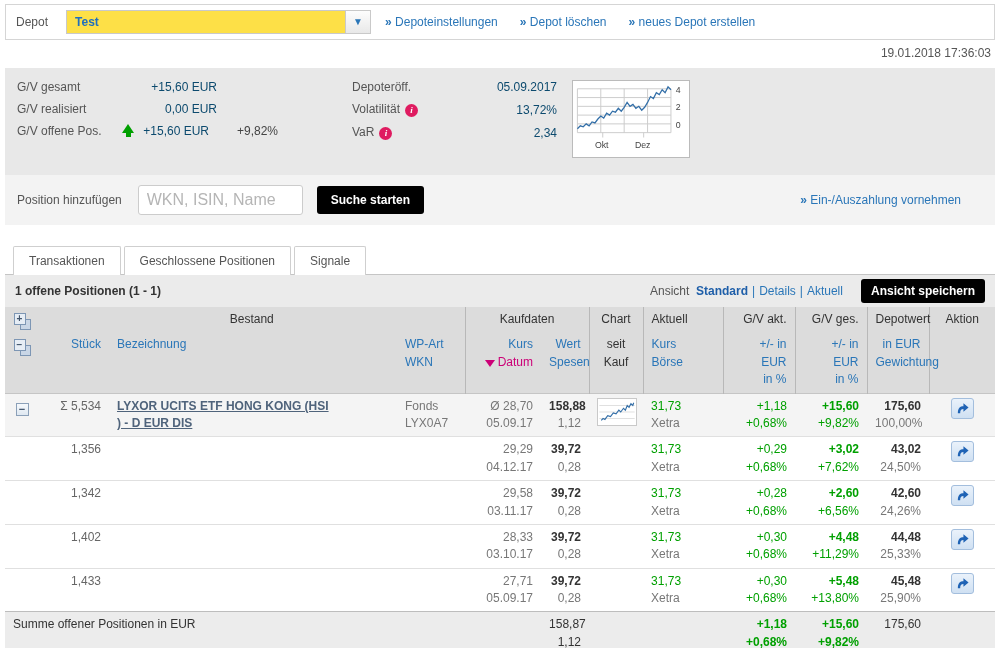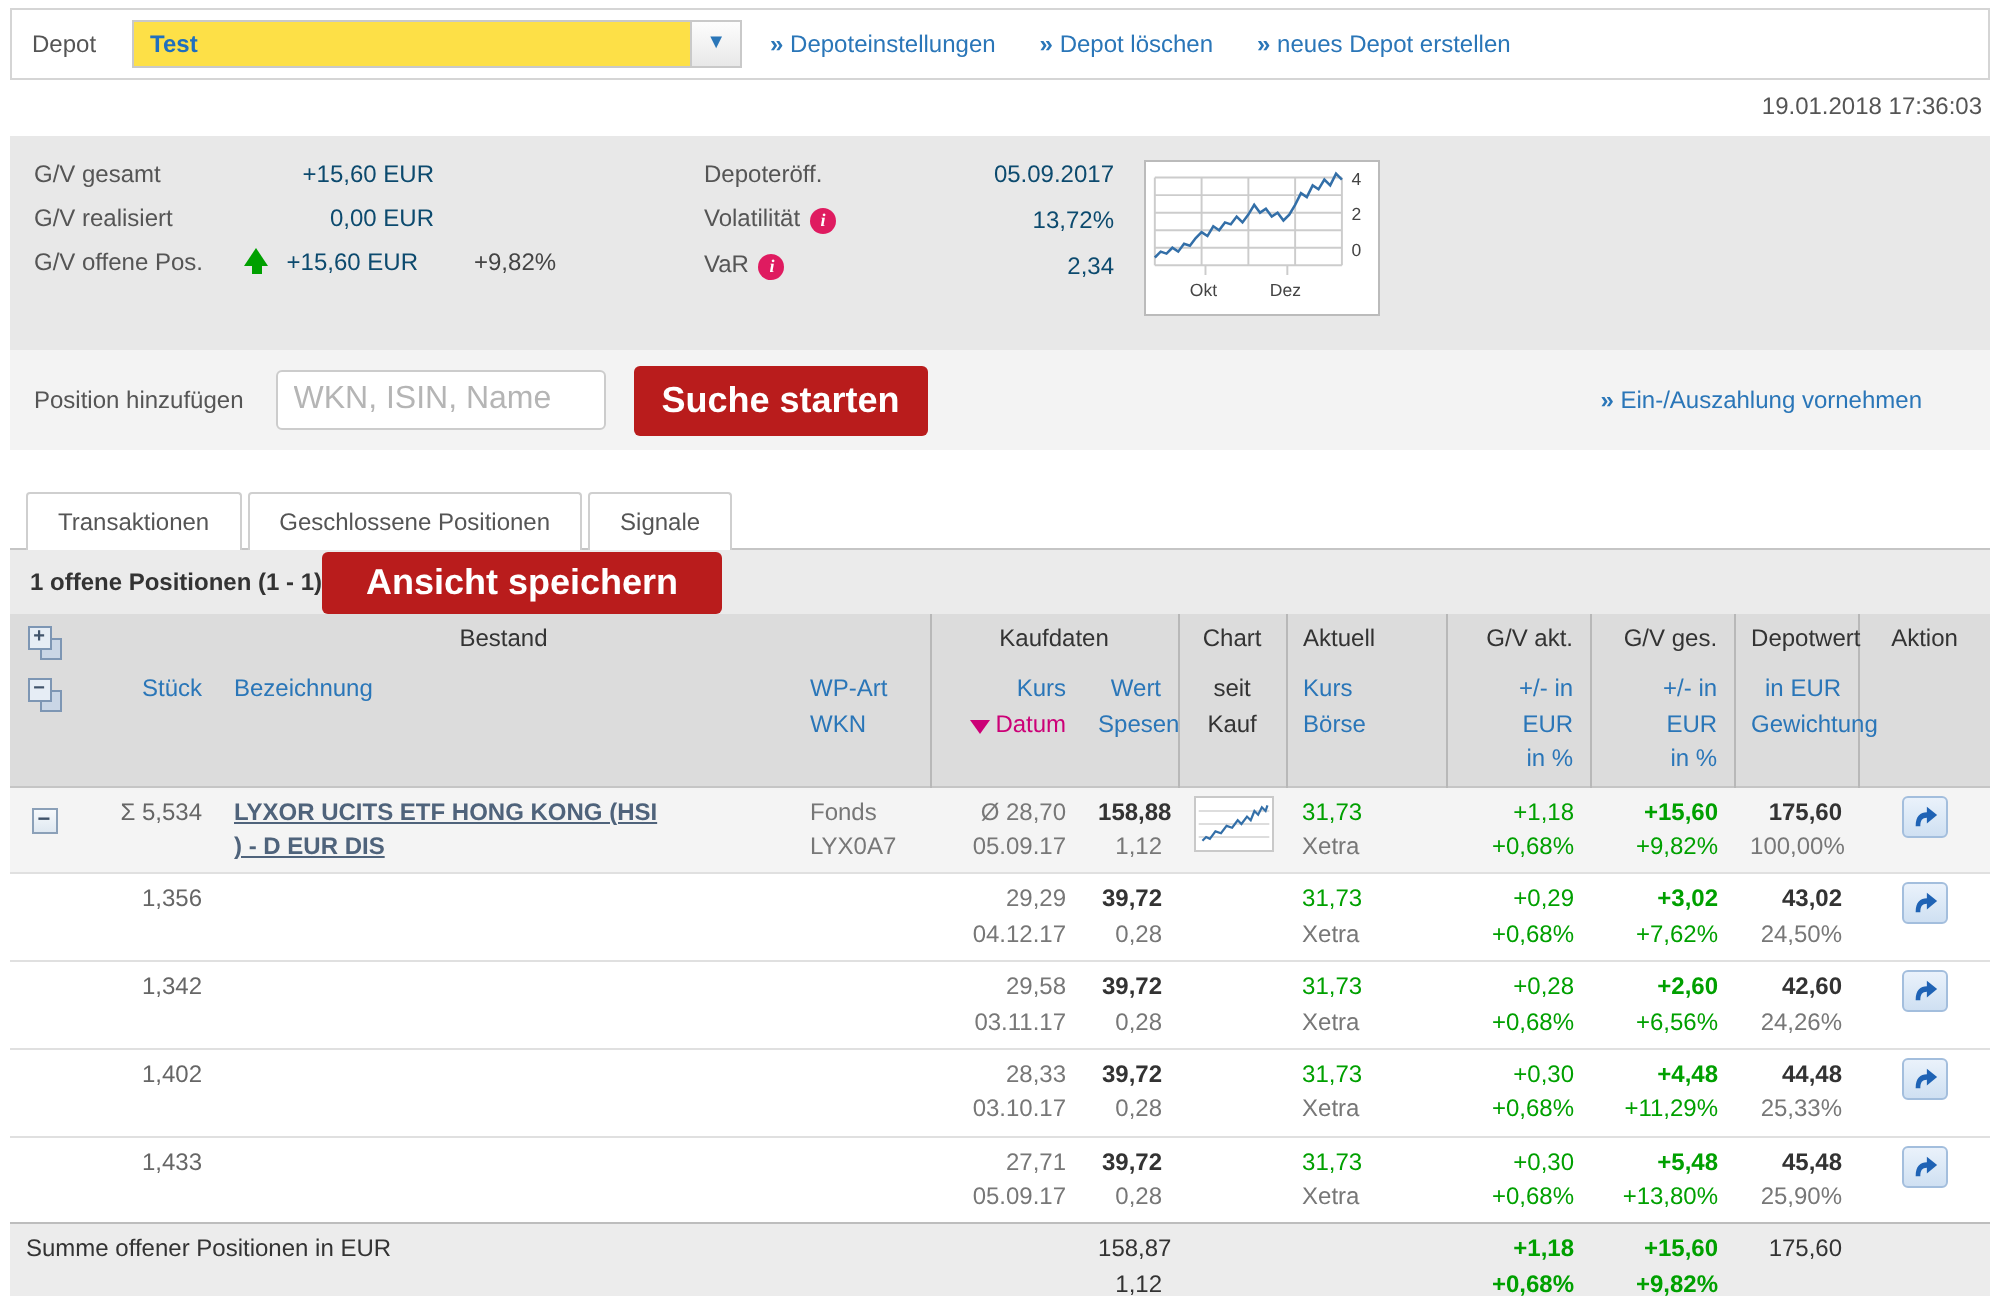--- a/index.html
+++ b/index.html
@@ -30,37 +30,37 @@
   .up-arrow { display:inline-block; width:0; height:0; border-left:6px solid transparent; border-right:6px solid transparent; border-bottom:9px solid #00A000; position:relative; margin-right:3px; top:-3px; }
   .up-arrow::after { content:""; position:absolute; left:-2.5px; top:8px; width:5px; height:5px; background:#00A000; }
   .info-icon { display:inline-block; width:13px; height:13px; border-radius:50%; background:#df1b60; color:#fff; font-weight:bold; font-size:9px; line-height:13px; text-align:center; margin-left:5px; cursor:pointer; font-family:"Liberation Serif", serif; font-style:italic; }
   .mini-chart { background:#fff; border:1px solid #bbb; }
 
   
   .search-panel { background:#f3f3f3; padding:9px 12px; display:flex; align-items:center; height:50px; }
   .search-label { margin-right:16px; color:#555; }
   .search-input { width:165px; height:30px; border:1px solid #ccc; border-radius:3px; padding:0 8px; font-size:16px; color:#444; background:#fff; margin-right:14px; font-family:"Liberation Sans",sans-serif; }
   .search-input::placeholder { color:#b5b5b5; }
-  .btn-magenta { background:#b91c1c; color:#fff; border:none; border-radius:3px; font-weight:bold; font-size:18px; padding:7px 14px; cursor:pointer; font-family:"Liberation Sans",sans-serif; }
+  .btn-magenta { background:#000000; color:#fff; border:none; border-radius:3px; font-weight:bold; font-size:12px; padding:7px 14px; cursor:pointer; font-family:"Liberation Sans",sans-serif; }
   .search-panel .right { margin-left:auto; }
 
   
   .tabs-wrap { margin-top:20px; }
   .tabbar { display:flex; border-bottom:1px solid #c5c5c5; padding-left:8px; }
   .tab { border:1px solid #cfcfcf; border-bottom:none; background:#fff; color:#555; padding:7px 15px; margin-right:3px; position:relative; top:1px; cursor:pointer; border-radius:2px 2px 0 0; }
   .tab.active { font-weight:bold; color:#333; background:#fff; border-color:#c5c5c5; border-bottom:1px solid #fff; }
 
   
   .toolbar { background:#ebebeb; display:flex; align-items:center; padding:6px 10px; height:32px; }
   .toolbar .count { font-weight:bold; color:#333; }
   .toolbar .views { margin-left:auto; margin-right:18px; color:#555; }
   .view-link { color:#2a76b8; text-decoration:none; cursor:pointer; }
   .view-link.active { font-weight:bold; color:#1f5fa9; }
   .views .sep { color:#2a76b8; margin:0 4px; }
-  .btn-small { padding:5px 22px; }
+  .btn-small { padding:5px 10px; }
 
   
   table.positions { width:990px; border-collapse:collapse; table-layout:fixed; }
   table.positions th, table.positions td { padding:4px 8px; vertical-align:top; line-height:1.45; font-weight:normal; }
   thead tr { background:#dcdcdc; }
   thead th { color:#333; }
   thead .grp { font-weight:bold; padding-bottom:0; }
   thead .sub { padding-top:0; }
   thead .hlink { color:#2a76b8; text-decoration:none; cursor:pointer; }
   .gsep { border-left:1px solid #b8b8b8; }
@@ -173,20 +173,24 @@
 
   <div class="tabs-wrap">
     <div class="tabbar">
       <div class="tab">Transaktionen</div>
       <div class="tab">Geschlossene Positionen</div>
       <div class="tab">Signale</div>
     </div>
 
     <div class="toolbar">
       <span class="count">1 offene Positionen (1 - 1)</span>
+      <span class="views">
+        <span>Ansicht</span>&nbsp;
+        <a class="view-link active">Standard</a><span class="sep">|</span><a class="view-link">Details</a><span class="sep">|</span><a class="view-link">Aktuell</a>
+      </span>
       <button class="btn-magenta btn-small">Ansicht speichern</button>
     </div>
 
     <table class="positions">
       <colgroup>
         <col style="width:34px">
           <col style="width:70px">
           <col style="width:288px">
           <col style="width:68px">
         <col style="width:76px">

